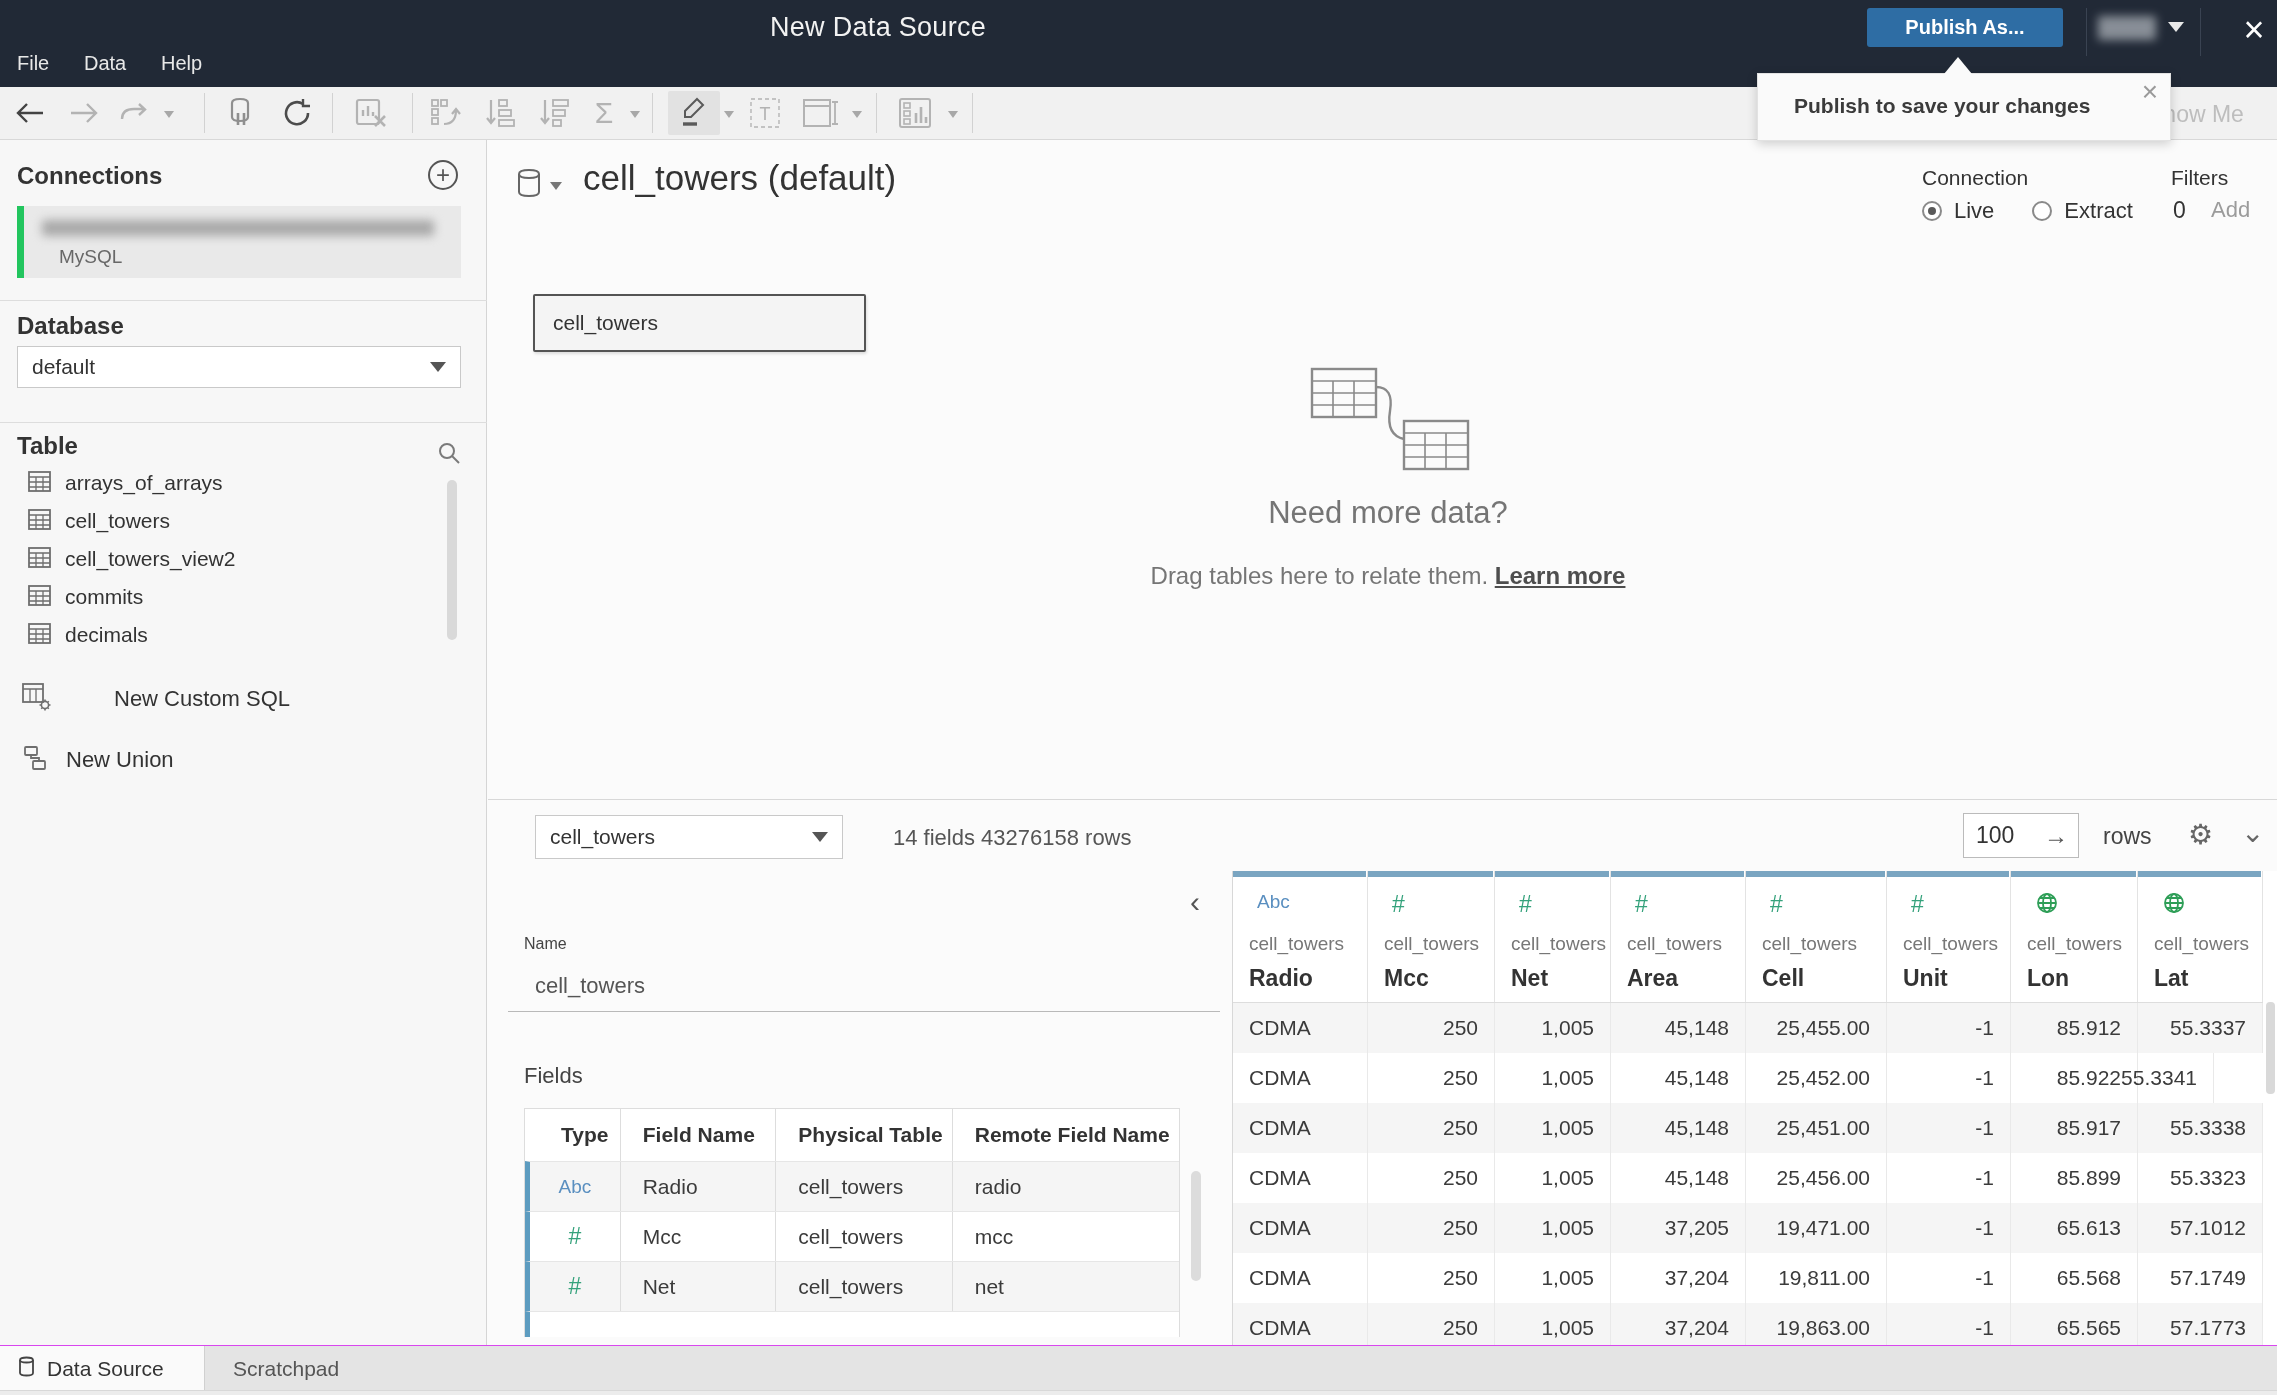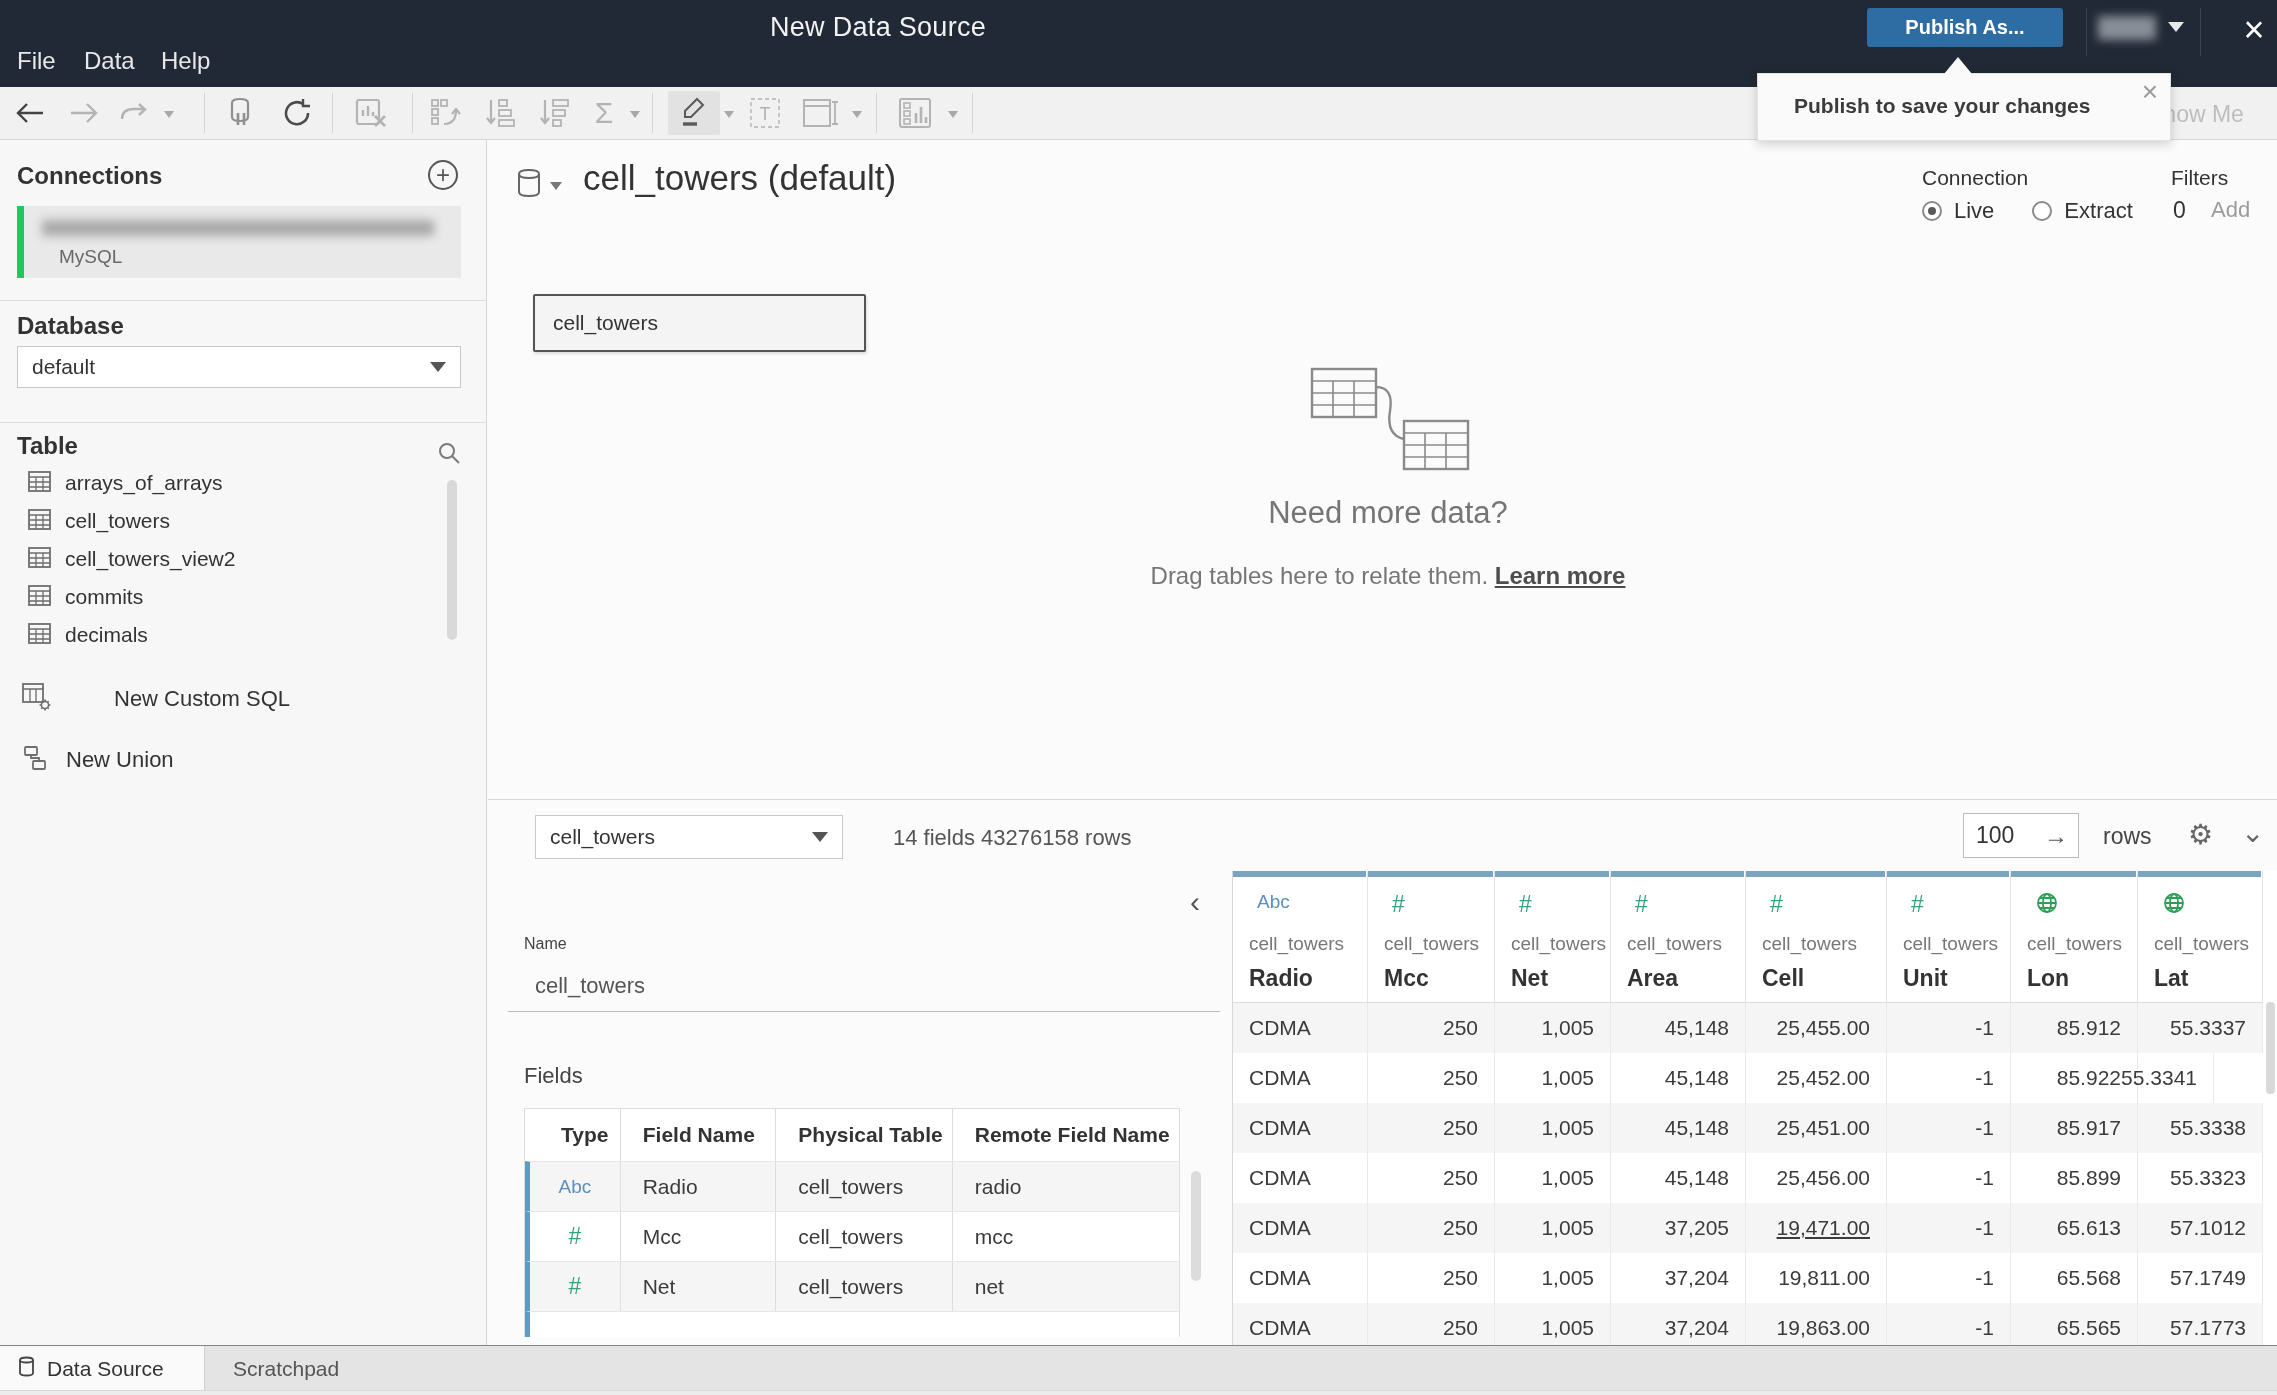--- a/index.html
+++ b/index.html
@@ -2,21 +2,21 @@
 <html><head>
 <meta charset="utf-8">
 <style>
   * { margin:0; padding:0; box-sizing:border-box; }
   html,body { width:2277px; height:1395px; font-family:"Liberation Sans",sans-serif; background:#fff; overflow:hidden; }
   #app { position:relative; width:2277px; height:1395px; background:#fbfbfb; overflow:hidden; }
   .abs { position:absolute; }
 
   
   .topbar { left:0; top:0; width:2277px; height:87px; background:#212936; z-index:30; }
-  .menu-item { position:absolute; bottom:12px; color:#e8e8e8; font-size:24px; cursor:default; }
+  .menu-item { position:absolute; bottom:12px; color:#e8e8e8; font-size:20px; cursor:default; }
   .win-title { position:absolute; left:770px; top:12px; color:#f2f2f2; font-size:27px; font-weight:500; letter-spacing:.3px; }
   .publish-btn { position:absolute; left:1867px; top:8px; width:196px; height:39px; background:#2e6da4; border-radius:3px; color:#fff; font-size:20px; font-weight:600; display:flex; align-items:center; justify-content:center; cursor:pointer; }
   .user-chip { position:absolute; left:2098px; top:16px; width:58px; height:24px; background:#9aa0a8; border-radius:2px; filter:blur(5px); opacity:.85; }
   .user-caret { position:absolute; left:2168px; top:22px; width:0; height:0; border-left:8px solid transparent; border-right:8px solid transparent; border-top:10px solid #e8e8e8; }
   .top-sep { position:absolute; top:8px; width:1px; height:48px; background:#3a4352; }
   .win-close { position:absolute; left:2232px; top:6px; font-size:36px; color:#fff; line-height:48px; width:44px; text-align:center; cursor:pointer; }
 
   
   .toolbar { left:0; top:87px; width:2277px; height:53px; background:#f1f1f1; border-bottom:1px solid #d8d8d8; z-index:5; }
   .tb { position:absolute; top:0; height:52px; display:flex; align-items:center; justify-content:center; color:#9c9c9c; }
@@ -566,21 +566,21 @@
         <div class="gcell num" style="left: 513px; width: 141px;">25,456.00</div>
         <div class="gcell num" style="left: 654px; width: 124px;">-1</div>
         <div class="gcell num" style="left: 778px; width: 127px;">85.899</div>
         <div class="gcell num" style="left: 905px; width: 125px;">55.3323</div>
       </div>
       <div class="grow alt" style="top: 332px;">
         <div class="gcell txt" style="left: 0px; width: 135px;">CDMA</div>
         <div class="gcell num" style="left: 135px; width: 127px;">250</div>
         <div class="gcell num" style="left: 262px; width: 116px;">1,005</div>
         <div class="gcell num" style="left: 378px; width: 135px;">37,205</div>
-        <div class="gcell num" style="left: 513px; width: 141px; text-decoration: underline;">19,471.00</div>
+        <div class="gcell num" style="left: 513px; width: 141px;">19,471.00</div>
         <div class="gcell num" style="left: 654px; width: 124px;">-1</div>
         <div class="gcell num" style="left: 778px; width: 127px;">65.613</div>
         <div class="gcell num" style="left: 905px; width: 125px;">57.1012</div>
       </div>
       <div class="grow" style="top: 382px;">
         <div class="gcell txt" style="left: 0px; width: 135px;">CDMA</div>
         <div class="gcell num" style="left: 135px; width: 127px;">250</div>
         <div class="gcell num" style="left: 262px; width: 116px;">1,005</div>
         <div class="gcell num" style="left: 378px; width: 135px;">37,204</div>
         <div class="gcell num" style="left: 513px; width: 141px;">19,811.00</div>

